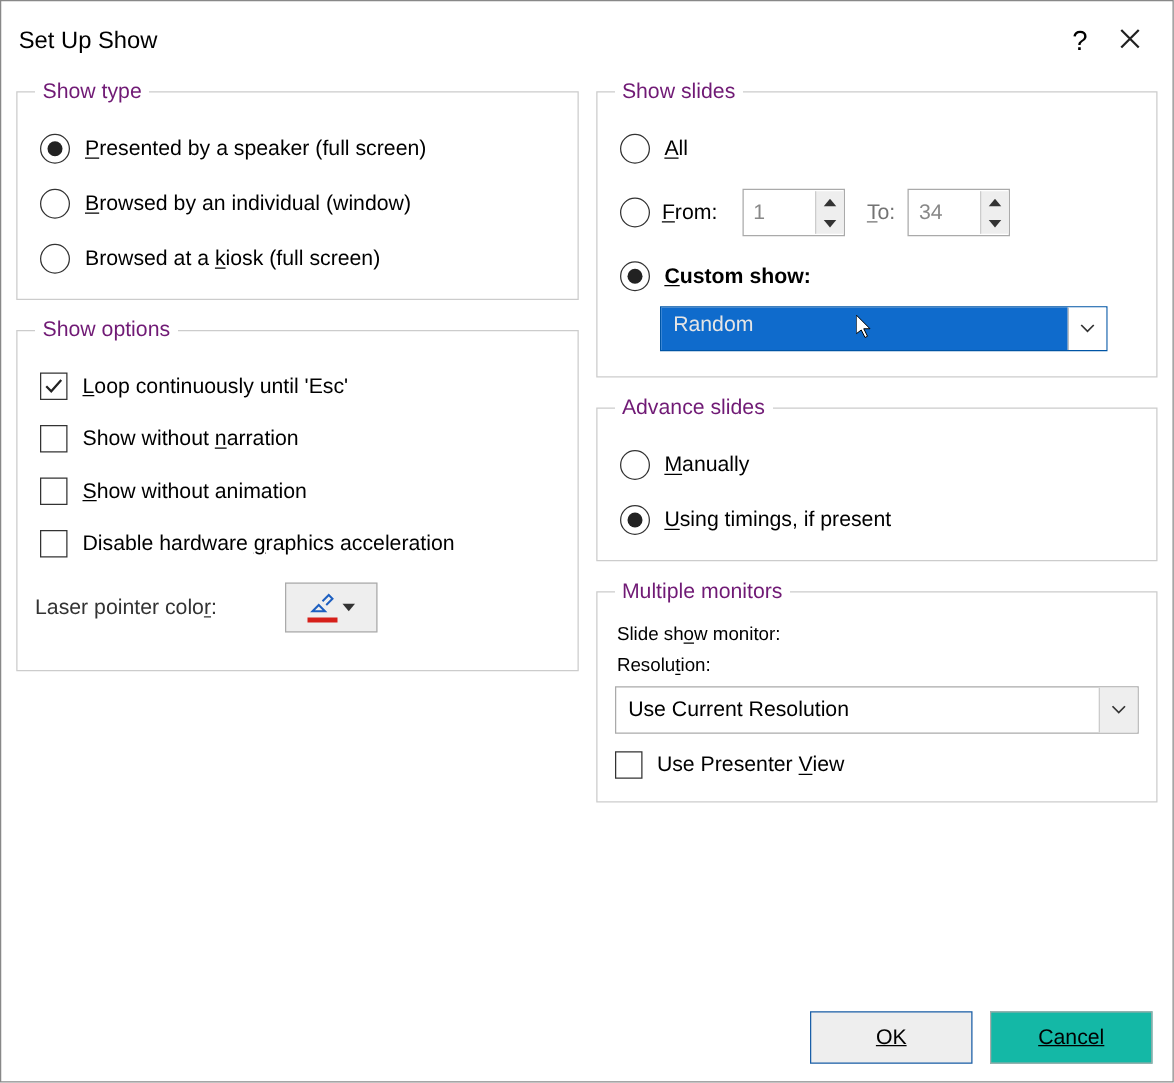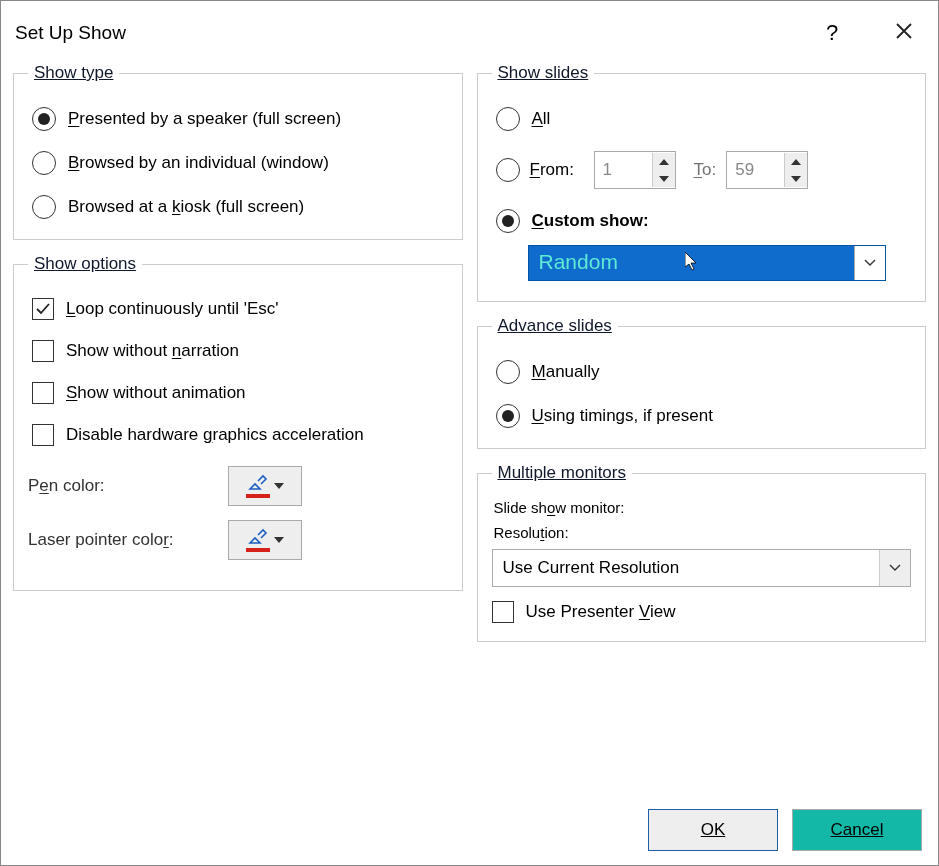--- a/index.html
+++ b/index.html
@@ -13,21 +13,20 @@
     height: 866px;
     box-sizing: border-box;
     border: 1px solid #888;
     position: relative;
   }
   .titlebar {
     display: flex;
     align-items: center;
     padding: 8px 14px 0 14px;
     height: 48px;
-    gap: 32px;
   }
   .titlebar .title {
     font-size: 19px;
     flex: 1;
   }
   .titlebar .help, .titlebar .close {
     width: 40px;
     text-align: center;
     font-size: 22px;
   }
@@ -40,22 +39,21 @@
   .col { flex:1; }
   fieldset {
     border: 1px solid #ccc;
     margin: 0 0 14px 0;
     padding: 14px 14px 16px 14px;
     position: relative;
   }
   legend {
     font-size: 17px;
     padding: 0 6px;
-    color: #0f172a;
-    text-decoration: underline;
+    color: #701a75;
   }
   .radio-row, .check-row {
     display: flex;
     align-items: center;
     gap: 12px;
     margin: 10px 0 20px 4px;
     font-size: 17px;
   }
   .radio-row:last-child, .check-row:last-child { margin-bottom: 4px; }
   .radio {
@@ -112,21 +110,21 @@
   .spinner .arrows .tri-down {
     width:0;height:0;border-left:5px solid transparent;border-right:5px solid transparent;border-top:6px solid #333;
   }
   .dim { color:#737373; }
   .custom-combo {
     margin: 0 0 4px 36px;
     height:34px; display:flex; border:1px solid #0055a5;
     width: 356px;
   }
   .custom-combo .sel {
-    flex:1; background:#0f6bcc; color:#5eead4; padding:4px 10px; font-size:21px;
+    flex:1; background:#0f6bcc; color:#e5e5e5; padding:4px 10px; font-size:17px;
     position:relative;
   }
   .custom-combo .dd {
     width:30px; border-left:1px solid #aaa; background:#fff;
     display:flex; align-items:center; justify-content:center;
   }
   .custom-combo .dd svg { width:12px; height:8px; }
   .cursor {
     position:absolute; width:15px; height:20px; left:156px; top:6px;
   }
@@ -203,32 +201,20 @@
       </div>
       <div class="check-row">
         <span class="checkbox"></span>
         <span><span class="u">S</span><span>how without animation</span></span>
       </div>
       <div class="check-row">
         <span class="checkbox"></span>
         <span><span>Disable hardware </span><span class="u">g</span><span>raphics acceleration</span></span>
       </div>
 
-      <div class="color-row">
-        <span class="lbl"><span>P</span><span class="u">e</span><span>n color:</span></span>
-        <div class="color-btn">
-          <div class="pen-icon">
-            <svg viewBox="0 0 24 24" style="position:absolute;top:-2px;left:0;">
-                <path d="M4 17 L9 12 L14 17 L4 17 Z M12 9 L17 4 L20 7 L15 12" stroke="#1d5fc0" stroke-width="1.6" fill="none"></path>
-              </svg>
-            <div class="underline"></div>
-          </div>
-          <div class="caret"></div>
-        </div>
-      </div>
       <div class="color-row">
         <span class="lbl"><span>Laser pointer colo</span><span class="u">r</span><span>:</span></span>
         <div class="color-btn">
           <div class="pen-icon">
             <svg viewBox="0 0 24 24" style="position:absolute;top:-2px;left:0;">
                 <path d="M4 17 L9 12 L14 17 L4 17 Z M12 9 L17 4 L20 7 L15 12" stroke="#1d5fc0" stroke-width="1.6" fill="none"></path>
               </svg>
             <div class="underline"></div>
           </div>
           <div class="caret"></div>
@@ -256,21 +242,21 @@
             <div>
                 <div class="tri-up"></div>
               </div>
             <div>
                 <div class="tri-down"></div>
               </div>
           </div>
         </div>
         <span class="dim" style="margin-left:8px;"><span class="u">T</span><span>o:</span></span>
         <div class="spinner">
-          <div class="val dim">59</div>
+          <div class="val dim">34</div>
           <div class="arrows">
             <div>
                 <div class="tri-up"></div>
               </div>
             <div>
                 <div class="tri-down"></div>
               </div>
           </div>
         </div>
       </div>

